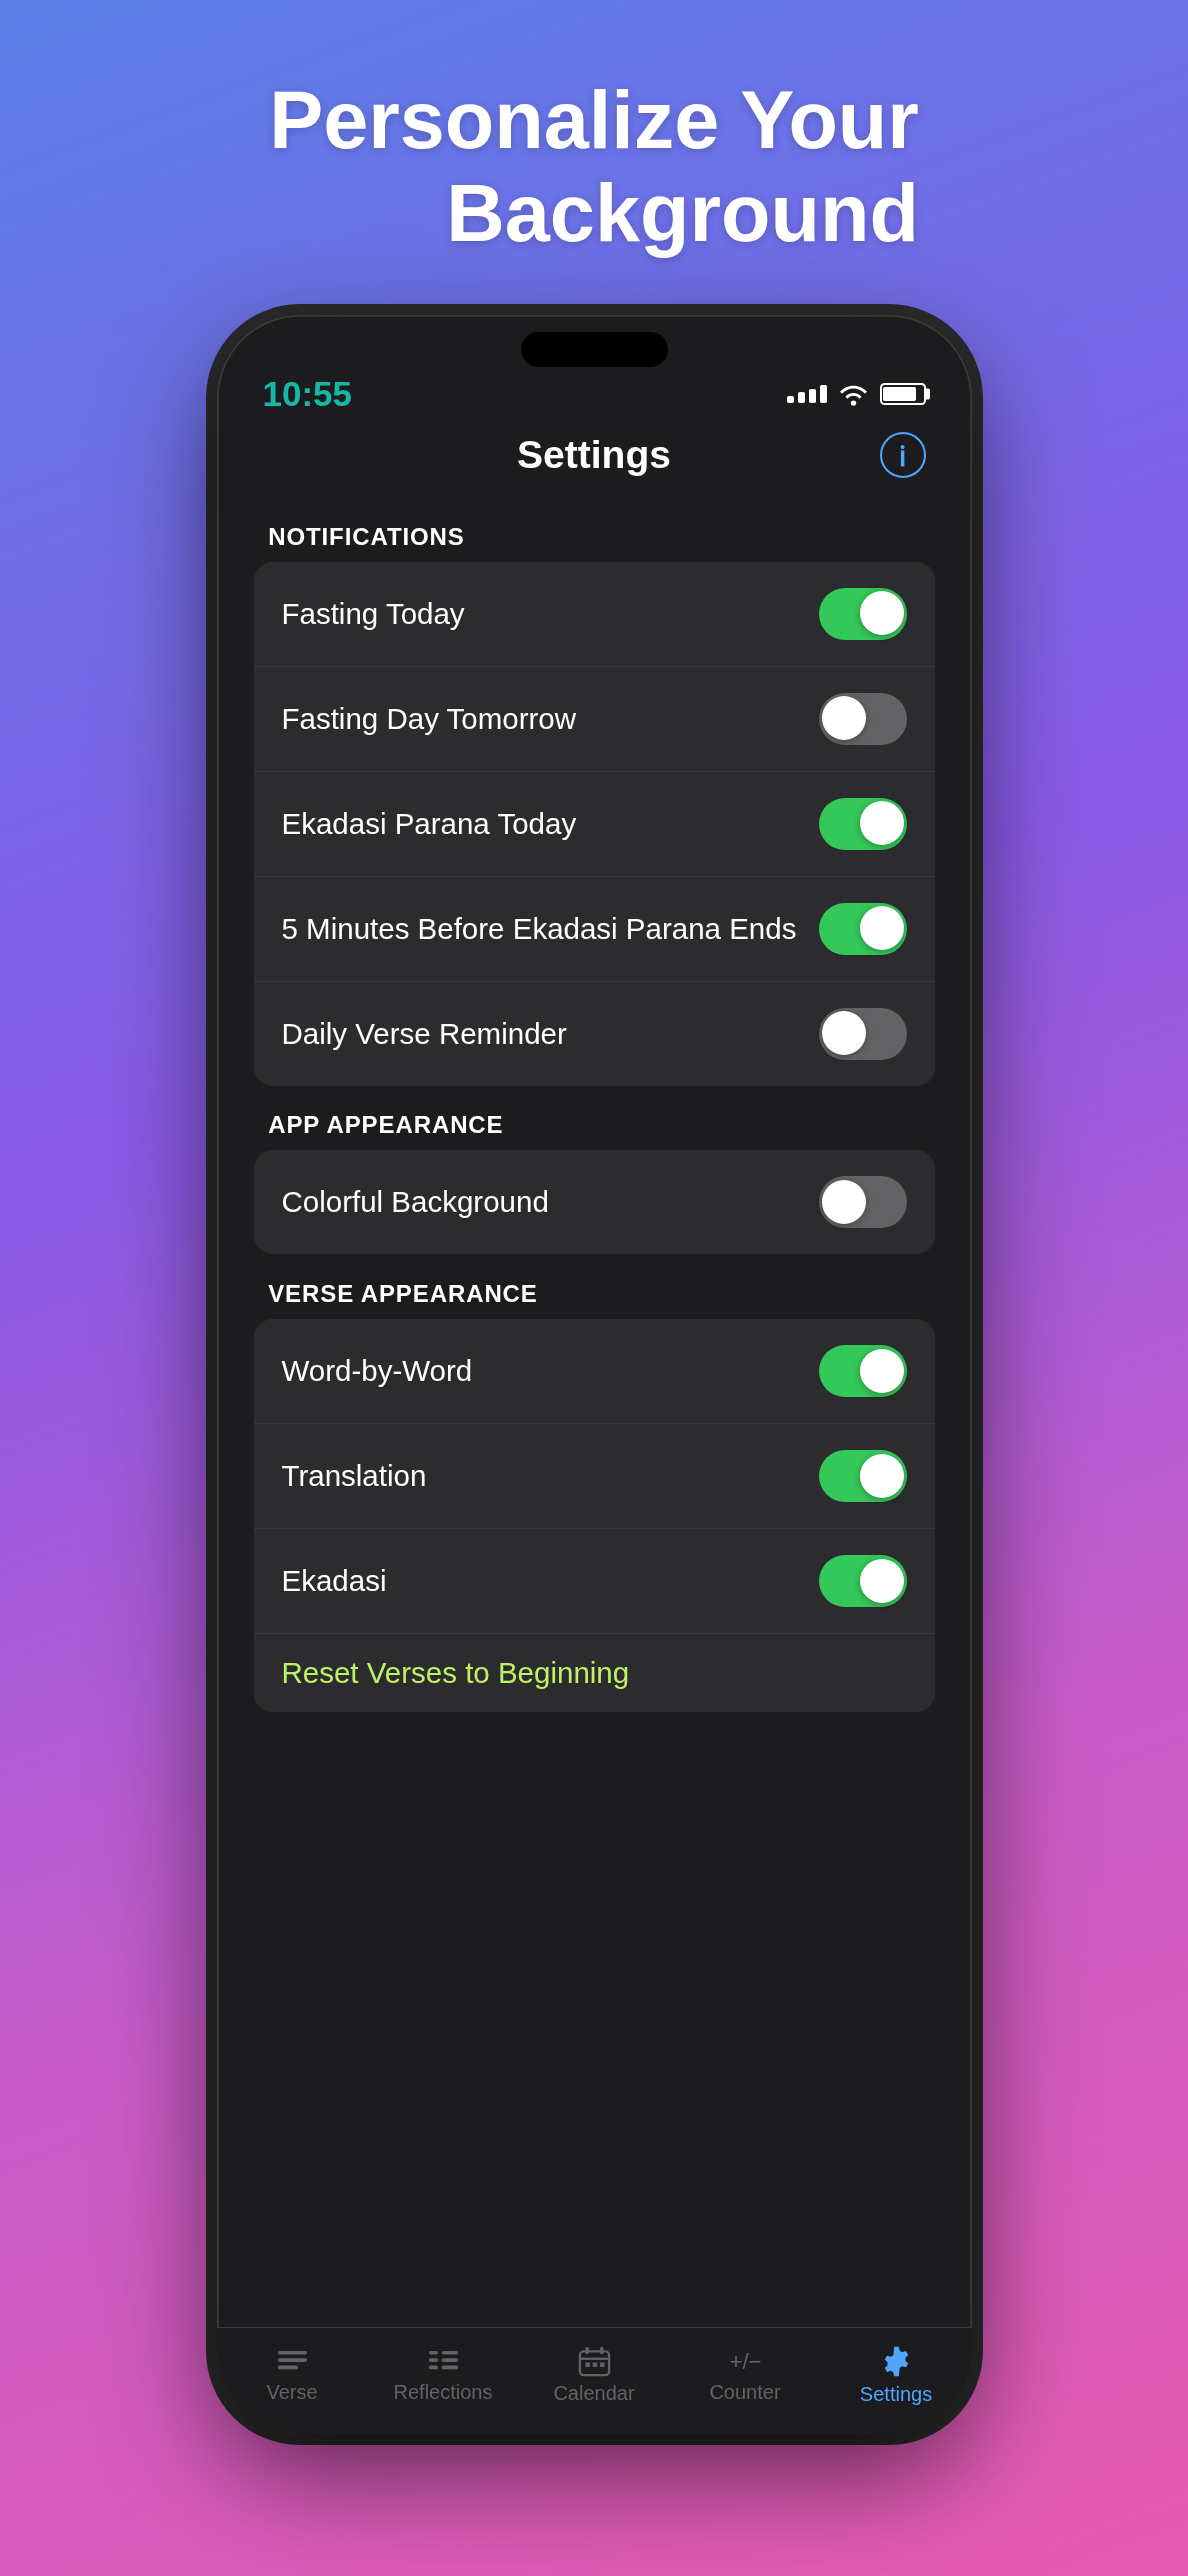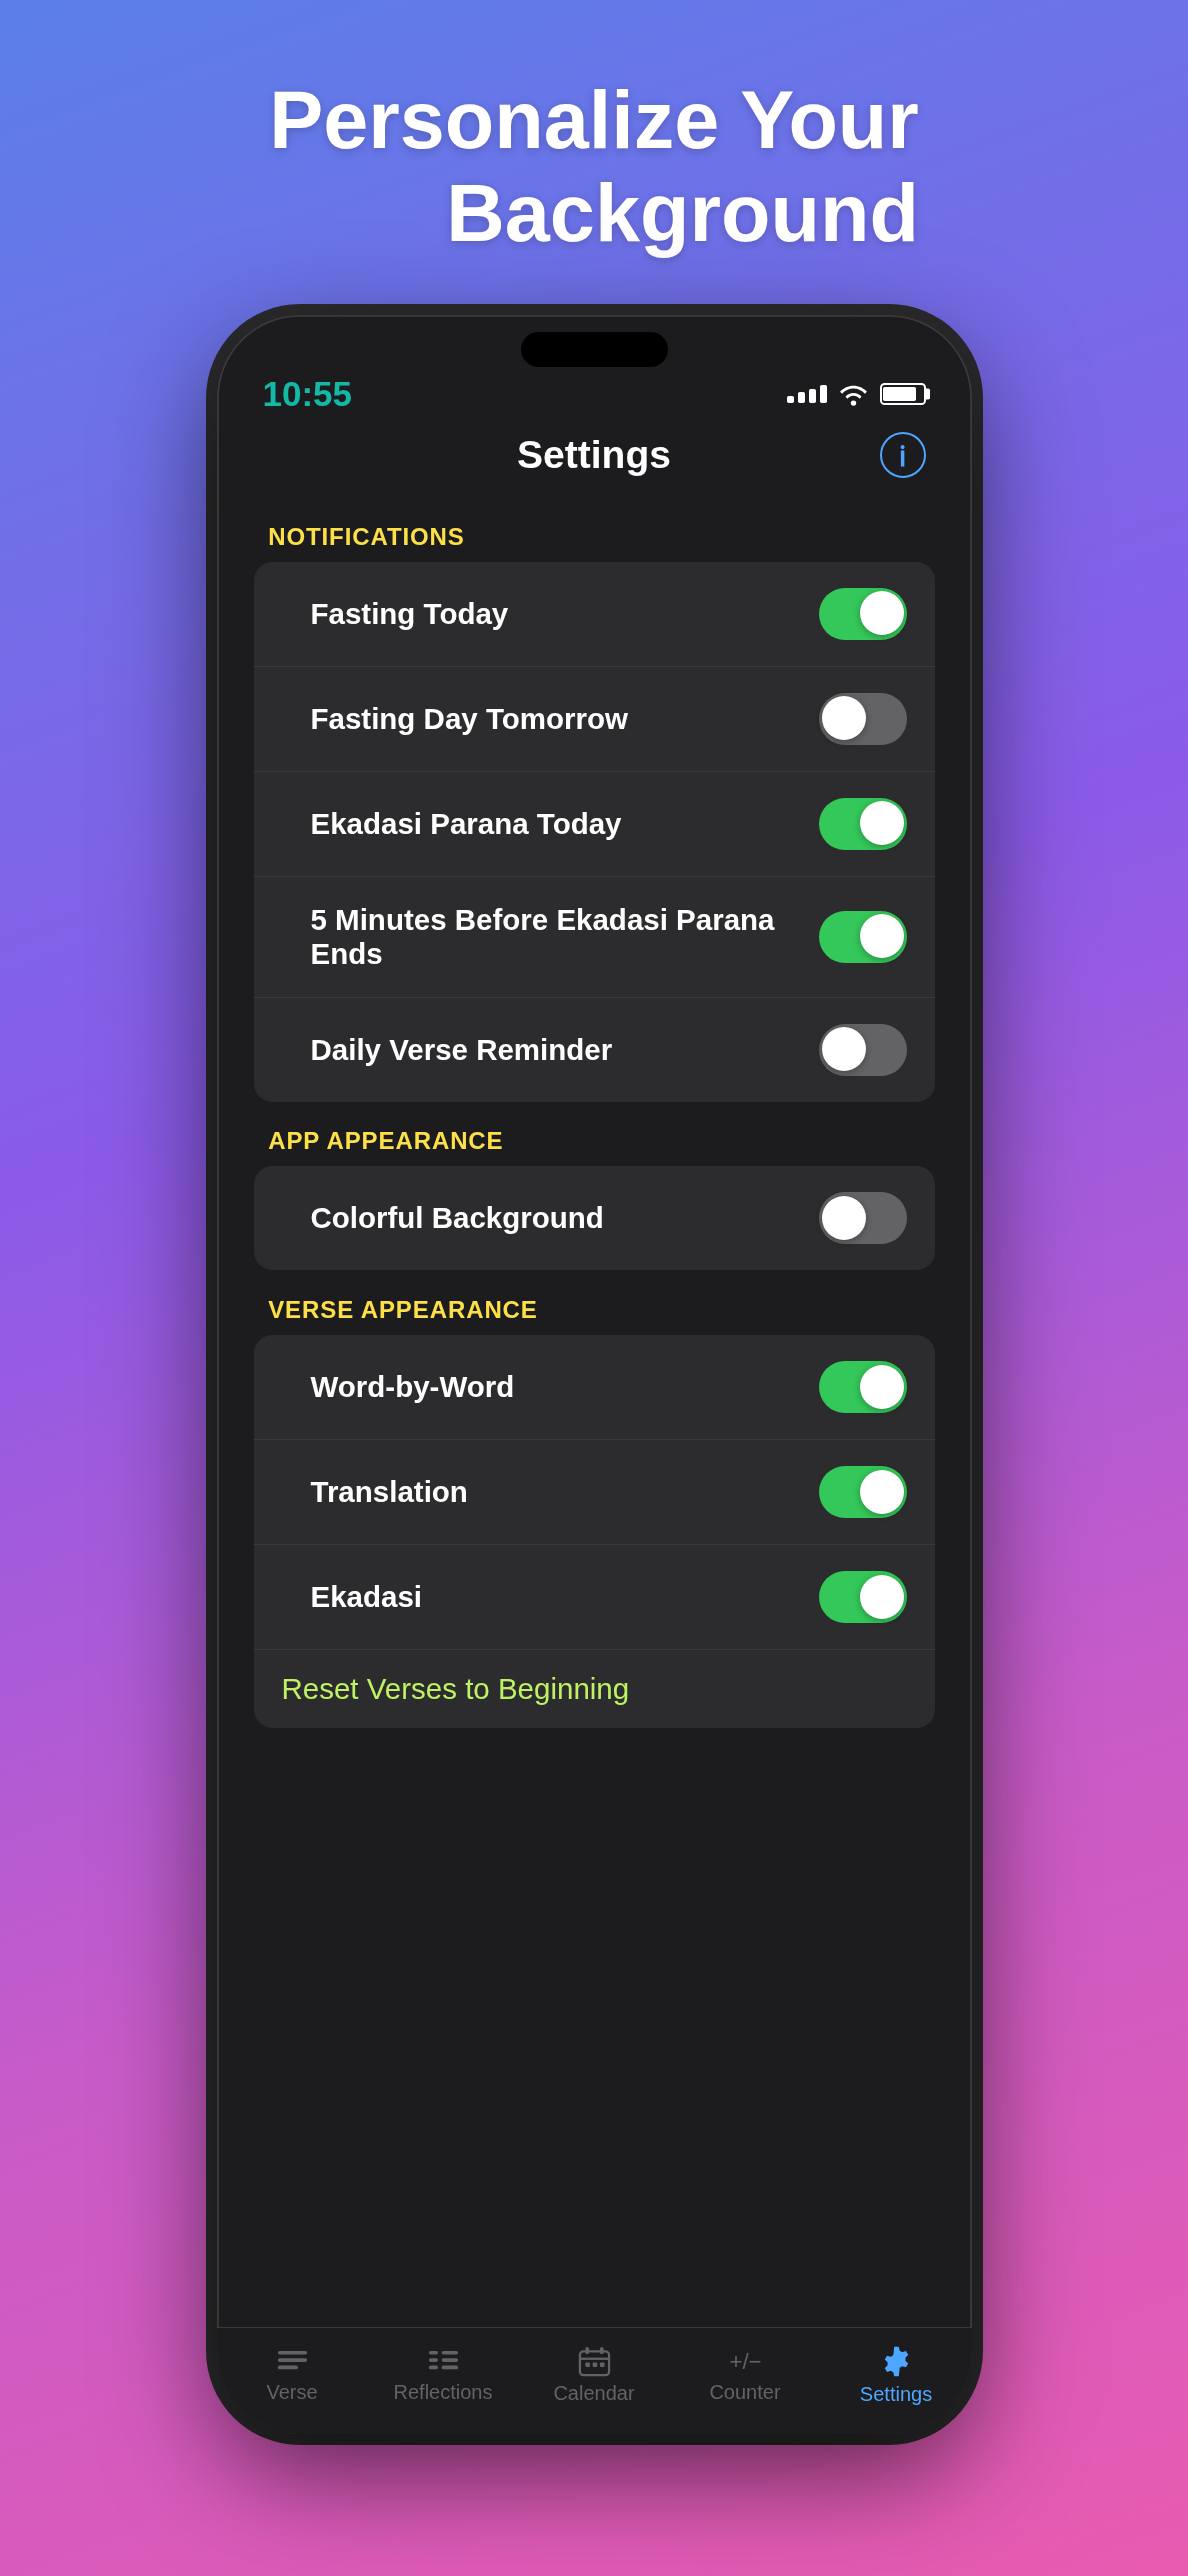--- a/index.html
+++ b/index.html
@@ -162,21 +162,21 @@
       overflow-y: auto;
       padding: 18.4px 37px;
       scrollbar-width: none;
     }
     .scroll-content::-webkit-scrollbar { display: none; }
 
     
     .section-header {
       font-size: 24px;
       font-weight: 600;
-      color: #fde047;
+      color: #ffffff;
       letter-spacing: 0.9px;
       text-transform: uppercase;
       padding: 18.4px 14.7px 11px;
     }
 
     
     .settings-card {
       background: #2c2c2e;
       border-radius: 18.4px;
       overflow: hidden;
@@ -191,24 +191,23 @@
       padding: 26px 28px;
       border-bottom: 0.9px solid #3a3a3c;
       min-height: 74px;
     }
     .settings-row:last-child {
       border-bottom: none;
     }
     .settings-row-label {
       font-size: 29.5px;
       color: white;
-      font-weight: 700;
+      font-weight: 400;
       flex: 1;
       padding-right: 18.4px;
-      margin-left: 29px;
     }
 
     
     .toggle {
       width: 88px;
       height: 52px;
       border-radius: 26px;
       position: relative;
       cursor: pointer;
       flex-shrink: 0;

